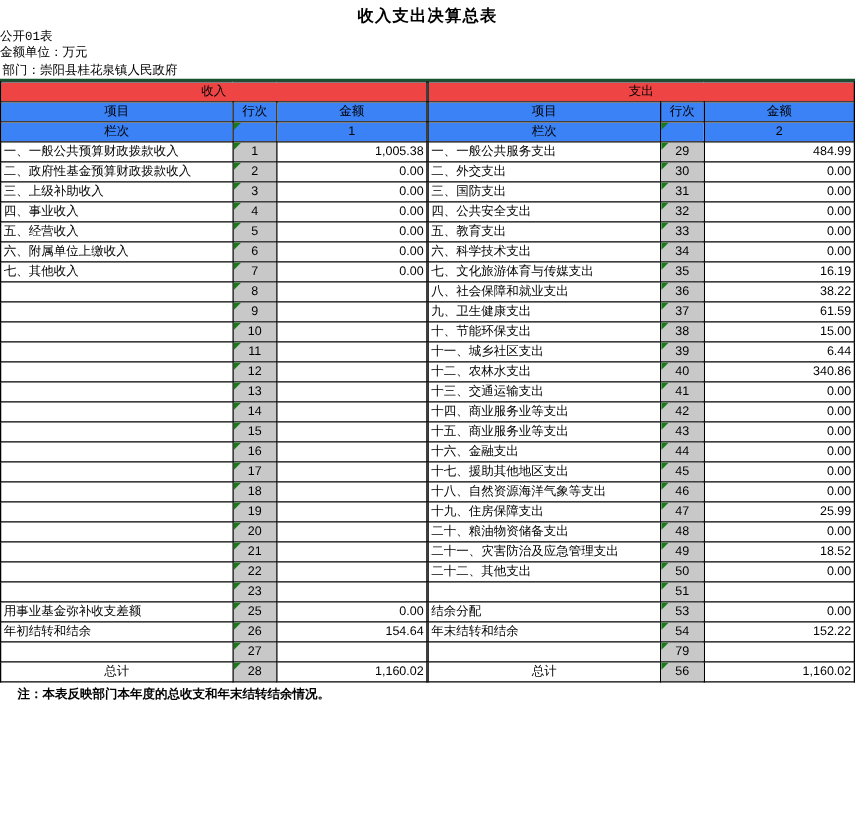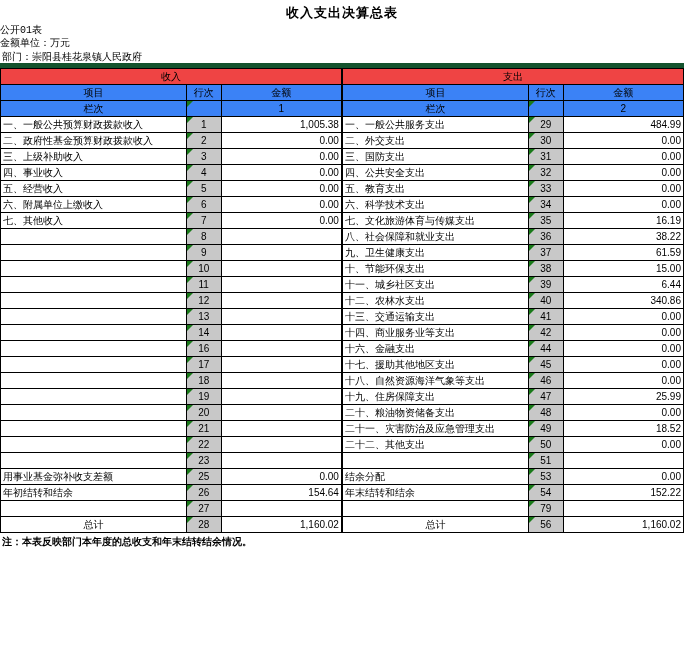--- a/index.html
+++ b/index.html
@@ -33,21 +33,21 @@
     font-size: 10px;
     padding-right: 4px;
     line-height: 13px;
     font-family: Liberation Mono, monospace;
   }
   .dept-line {
     position: relative;
     font-size: 10px;
     padding-left: 2px;
     line-height: 13px;
-    border-bottom: 5px solid #14532d;
+    border-bottom: 2px solid #14532d;
   }
   table.main {
     border-collapse: collapse;
     width: 684px;
     table-layout: fixed;
   }
   table.main td, table.main th {
     border: 1px solid #000000;
     font-size: 10px;
     font-weight: normal;
@@ -96,20 +96,21 @@
     position: absolute;
     left: 0;
     top: 0;
     border-top: 6px solid #1a7a1a;
     border-right: 6px solid transparent;
   }
   .footnote {
     font-size: 10px;
     font-weight: bold;
     padding: 2px 2px 0 2px;
+    margin-left: 12px;
   }
   col.c-item { width: 170px; }
   col.c-line { width: 32px; }
   col.c-amt  { width: 110px; }
   col.c-gap  { width: 1px; }
 </style>
 </head>
 <body>
 
 <div class="page">
@@ -278,20 +279,29 @@
           <td class="txt"></td>
           <td class="lnum mark">14</td>
           <td class="num"></td>
           <td class="gray"></td>
           <td class="txt">十四、商业服务业等支出</td>
           <td class="lnum mark">42</td>
           <td class="num">0.00</td>
         </tr>
         <tr>
           <td class="txt"></td>
+          <td class="lnum mark">15</td>
+          <td class="num"></td>
+          <td class="gray"></td>
+          <td class="txt">十五、商业服务业等支出</td>
+          <td class="lnum mark">43</td>
+          <td class="num">0.00</td>
+        </tr>
+        <tr>
+          <td class="txt"></td>
           <td class="lnum mark">16</td>
           <td class="num"></td>
           <td class="gray"></td>
           <td class="txt">十六、金融支出</td>
           <td class="lnum mark">44</td>
           <td class="num">0.00</td>
         </tr>
         <tr>
           <td class="txt"></td>
           <td class="lnum mark">17</td>

